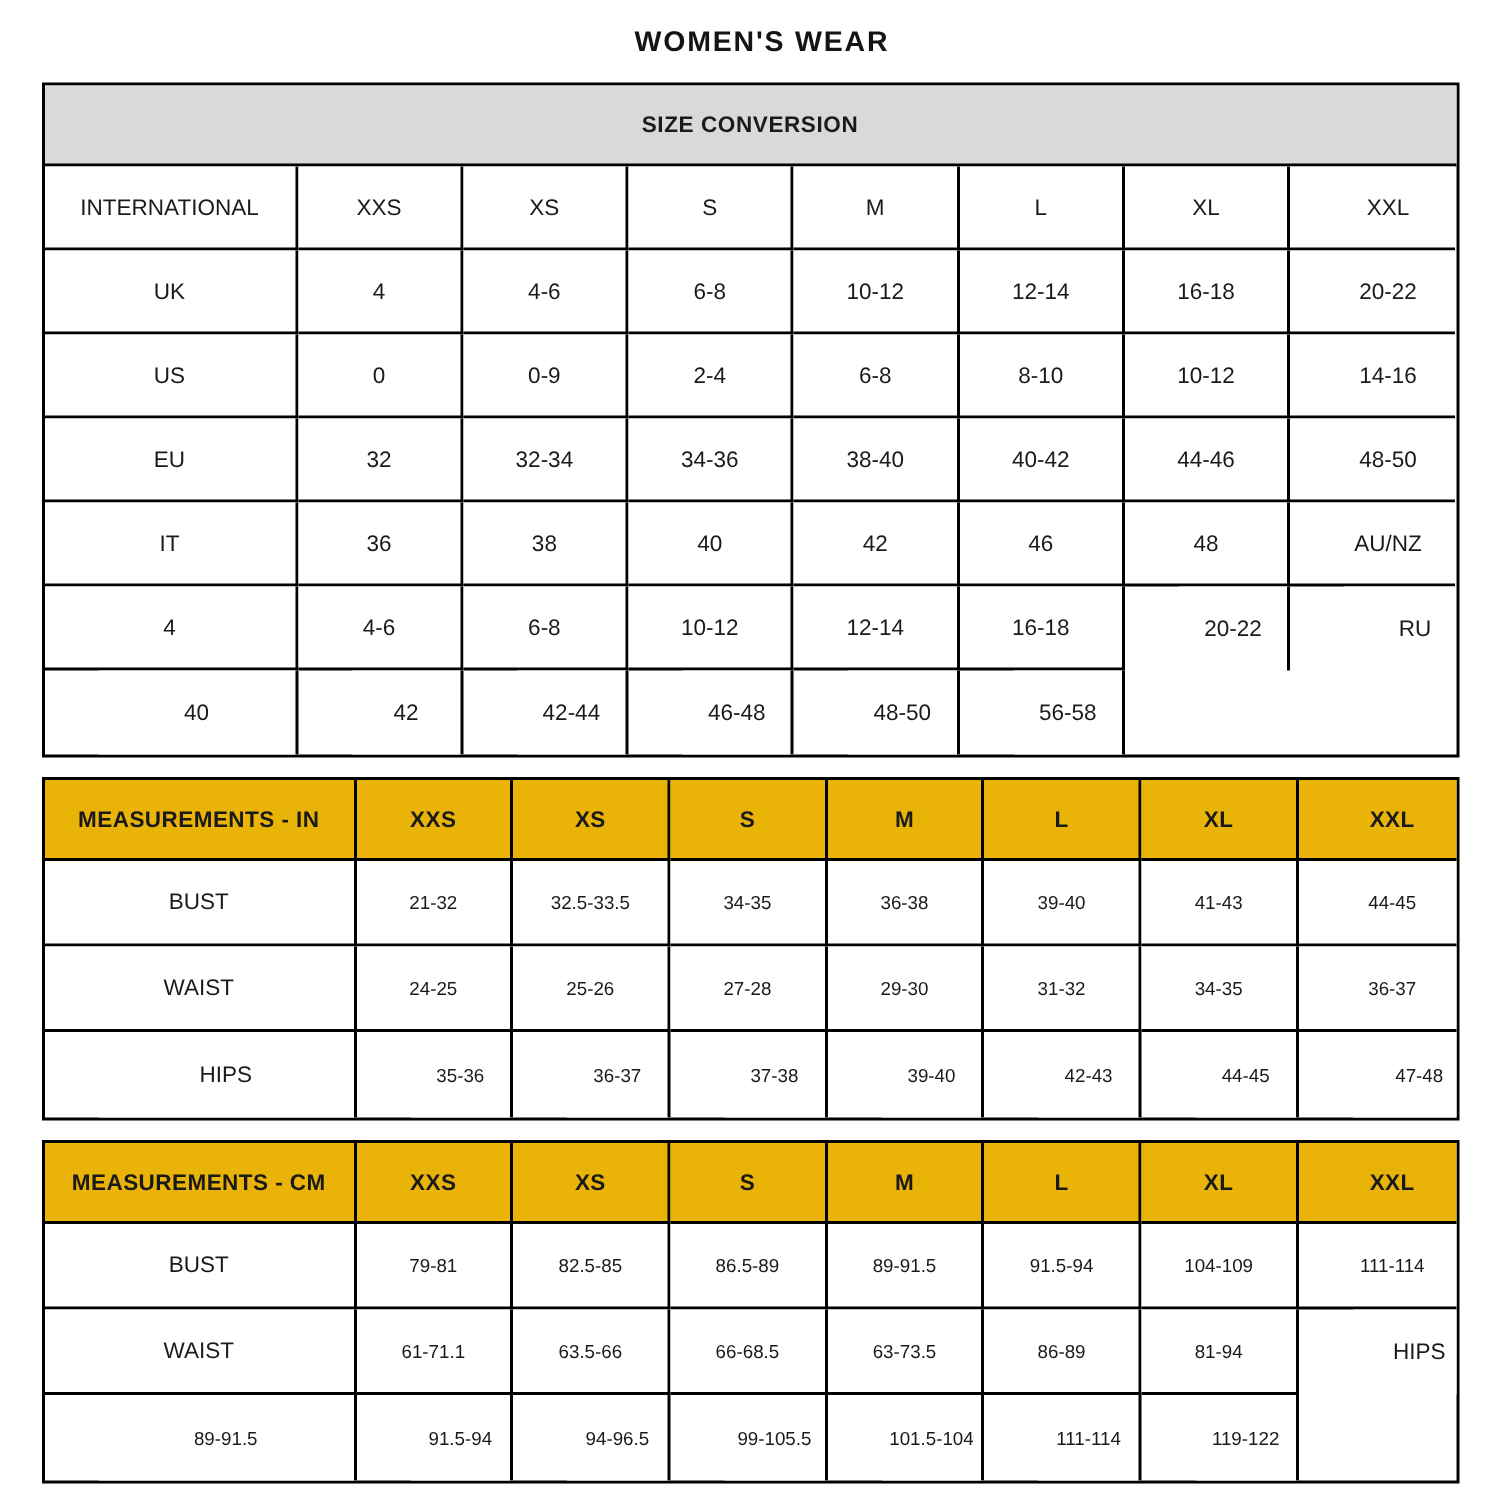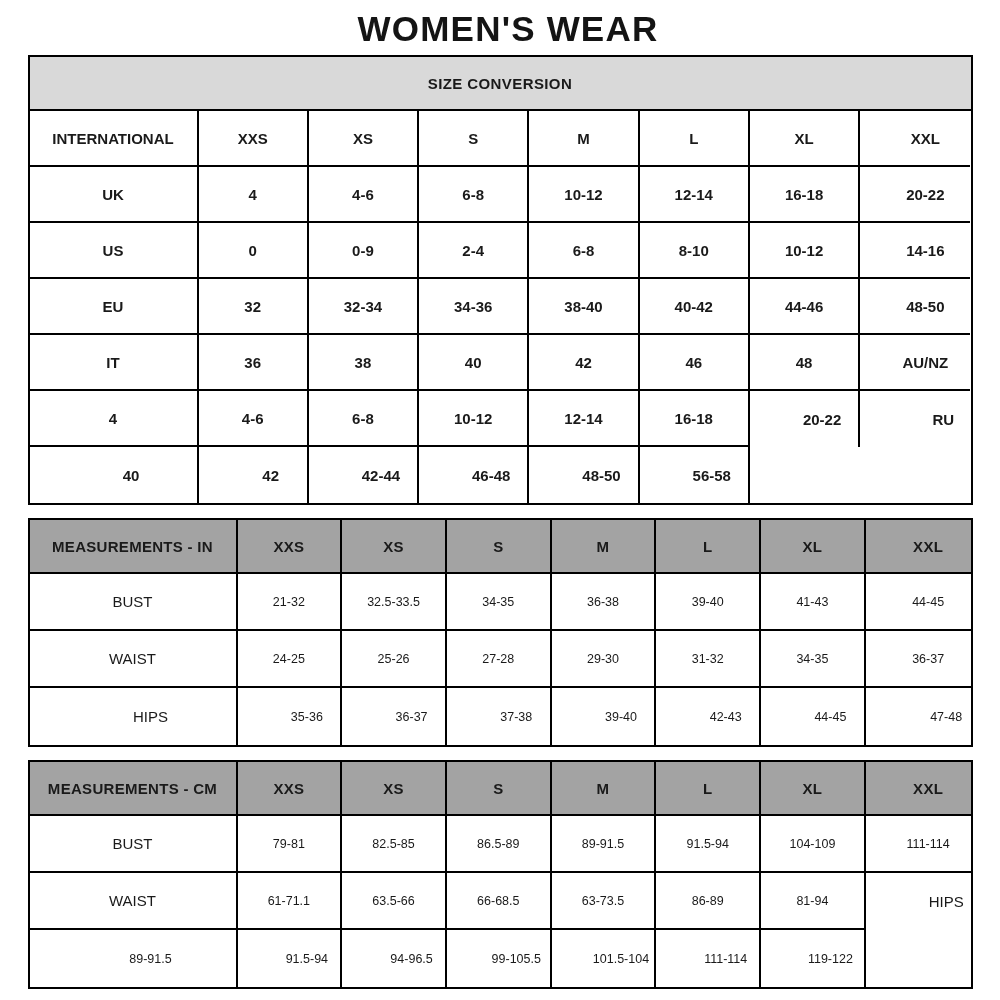--- a/index.html
+++ b/index.html
@@ -9,21 +9,21 @@
     background: #ffffff;
     font-family: "Liberation Sans", sans-serif;
     color: #1a1a1a;
     -webkit-font-smoothing: antialiased;
   }
   .wrap { padding: 12px 0 0 0; }
 
   .title {
     margin: 0 0 10px 16px;
     text-align: center;
-    font-size: 35px;
+    font-size: 19px;
     font-weight: 700;
     letter-spacing: 1.2px;
     line-height: 33px;
     color: #141414;
   }
 
   .tbl {
     width: 945px;
     margin: 0 auto 13px auto;
     border: 2px solid #000;
@@ -55,26 +55,26 @@
     border-right: 2px solid #000;
     border-bottom: 2px solid #000;
     font-size: 15px;
     background: #fff;
     white-space: nowrap;
   }
   .cell:nth-child(8n) { border-right: none; padding-left: 20px; }
   .grid .cell:nth-last-child(-n+8) { border-bottom: none; margin-left: 36px; }
 
   
-  .grid-conv .cell { font-weight: 700; }
+  .grid-conv .cell { font-weight: 400; }
 
   
   .grid-meas .cell { font-size: 12.5px; }
   .grid-meas .cell.head {
-    background: #a3a3a3;
+    background: #eab308;
     font-weight: 700;
     font-size: 15px;
     letter-spacing: 0.3px;
   }
   .grid-meas .cell.rowlabel { font-size: 15px; }
 </style>
 </head>
 <body>
 
 <div class="wrap">

